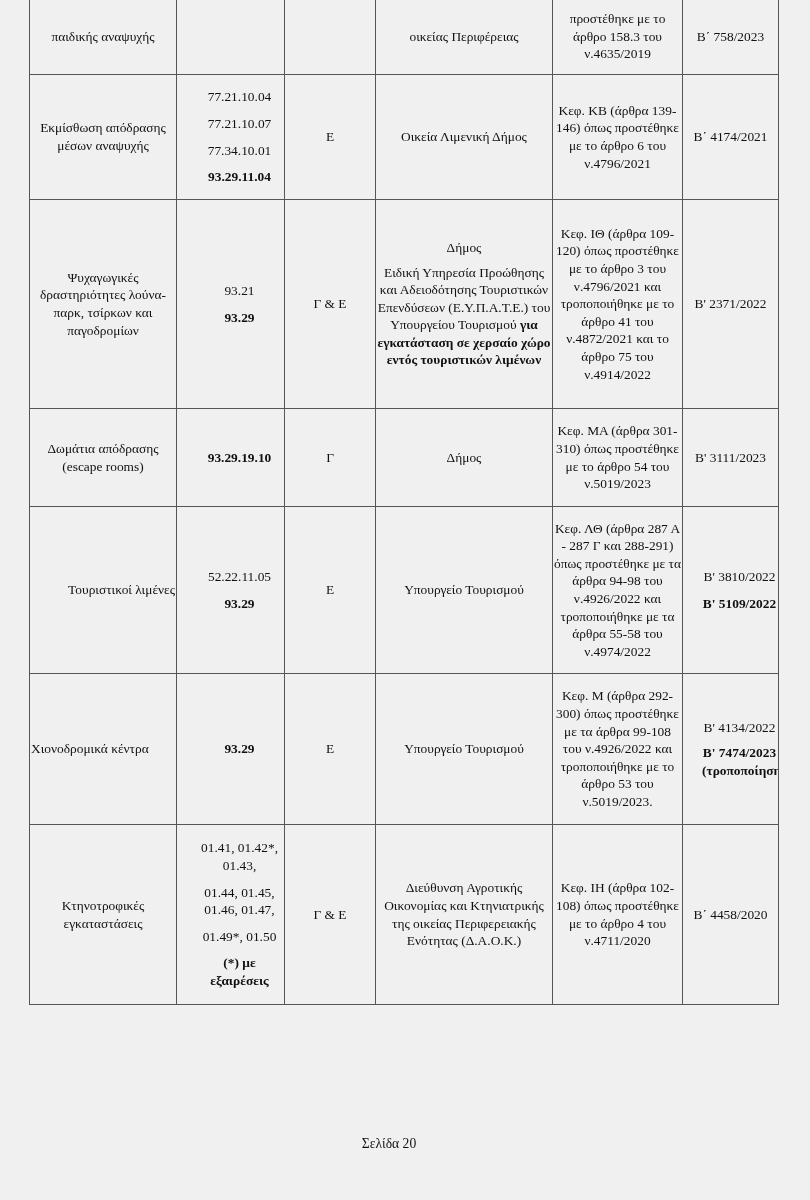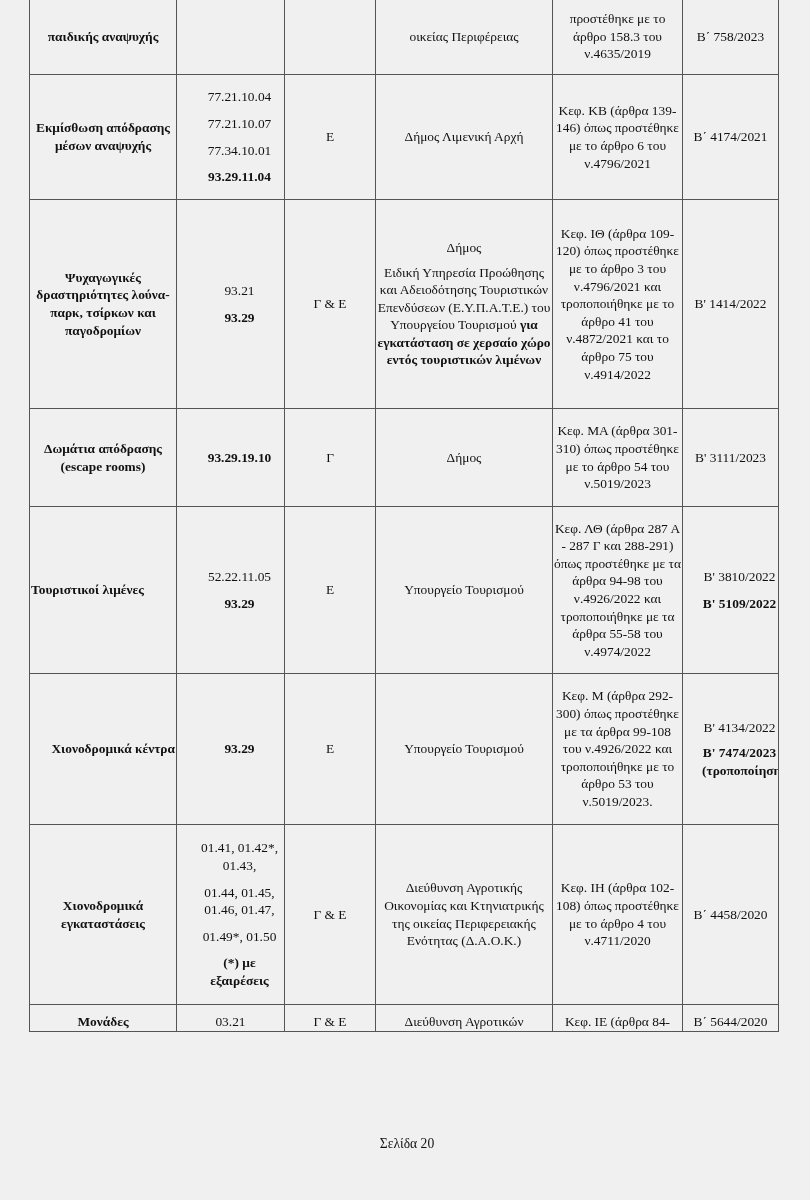--- a/index.html
+++ b/index.html
@@ -10,30 +10,30 @@
   table.reg {
     position:absolute; left:29px; top:-2px; width:750px;
     border-collapse:collapse; table-layout:fixed; font-size:13.4px; line-height:17.6px;
   }
   table.reg td {
     border:1.5px solid #555; text-align:center; vertical-align:middle;
     padding:0 1px; overflow:hidden;
   }
   col.c1 { width:147px; } col.c2 { width:108px; } col.c3 { width:91px; }
   col.c4 { width:177px; } col.c5 { width:130px; } col.c6 { width:96px; }
-  td.act { font-weight:bold; }
+  td.act { font-weight:normal; }
   td p { margin:0; }
   .codes p { margin:0 0 9px 0;padding-left:18px; }
   .codes p:last-child { margin-bottom:0;font-weight:bold; }
   .stack p { margin:0 0 7px 0; }
   .stack p:last-child { margin-bottom:0; }
   .bold { font-weight:bold;text-align:center; }
   td.section { font-weight:bold; font-size:13.6px; }
   .footer {
-    position:absolute; top:1136px; left:18px; width:778px; text-align:center;
+    position:absolute; top:1136px; left:0; width:778px; text-align:center;
     font-size:13.6px; padding-left:0;
   }
 </style>
 </head>
 <body>
 
 <table class="reg">
   <colgroup>
       <col class="c1">
       <col class="c2">
@@ -55,101 +55,93 @@
 
     <tr style="height:125px">
       <td class="act"><span>Εκμίσθωση απόδρασης μέσων αναψυχής</span></td>
       <td class="codes">
         <p>77.21.10.04</p>
         <p>77.21.10.07</p>
         <p>77.34.10.01</p>
         <p>93.29.11.04</p>
       </td>
       <td><span>Ε</span></td>
-      <td><span>Δήμος Λιμενική Αρχή</span></td>
+      <td><span>Οικεία Λιμενική Δήμος</span></td>
       <td><span>Κεφ. ΚΒ (άρθρα 139-146) όπως προστέθηκε με το άρθρο 6 του ν.4796/2021</span></td>
       <td><span>Β΄ 4174/2021</span></td>
     </tr>
 
     <tr style="height:209px">
       <td class="act"><span>Ψυχαγωγικές δραστηριότητες λούνα-παρκ, τσίρκων και παγοδρομίων</span></td>
       <td class="codes">
         <p>93.21</p>
         <p>93.29</p>
       </td>
       <td><span>Γ &amp; Ε</span></td>
       <td class="stack">
         <p>Δήμος</p>
         <p><span>Ειδική Υπηρεσία Προώθησης και Αδειοδότησης Τουριστικών Επενδύσεων (Ε.Υ.Π.Α.Τ.Ε.) του Υπουργείου Τουρισμού</span> <span class="bold">για εγκατάσταση σε χερσαίο χώρο εντός τουριστικών λιμένων</span></p>
       </td>
       <td><span>Κεφ. ΙΘ (άρθρα 109-120) όπως προστέθηκε με το άρθρο 3 του ν.4796/2021 και τροποποιήθηκε με το άρθρο 41 του ν.4872/2021 και το άρθρο 75 του ν.4914/2022</span></td>
-      <td><span>Β' 1414/2022</span></td>
+      <td><span>Β' 2371/2022</span></td>
     </tr>
 
     <tr style="height:98px">
       <td class="act"><span>Δωμάτια απόδρασης (escape rooms)</span></td>
       <td class="codes">
           <p>93.29.19.10</p>
         </td>
       <td><span>Γ</span></td>
       <td><span>Δήμος</span></td>
       <td><span>Κεφ. ΜΑ (άρθρα 301-310) όπως προστέθηκε με το άρθρο 54 του ν.5019/2023</span></td>
       <td><span>Β' 3111/2023</span></td>
     </tr>
 
     <tr style="height:167px">
-      <td class="act" style="text-align:left"><span>Τουριστικοί λιμένες</span></td>
+      <td class="act" style="text-align:right"><span>Τουριστικοί λιμένες</span></td>
       <td class="codes">
         <p>52.22.11.05</p>
         <p>93.29</p>
       </td>
       <td><span>Ε</span></td>
       <td><span>Υπουργείο Τουρισμού</span></td>
       <td><span>Κεφ. ΛΘ (άρθρα 287 Α - 287 Γ και 288-291) όπως προστέθηκε με τα άρθρα 94-98 του ν.4926/2022 και τροποποιήθηκε με τα άρθρα 55-58 του ν.4974/2022</span></td>
       <td class="codes">
         <p>Β' 3810/2022</p>
         <p>Β' 5109/2022</p>
       </td>
     </tr>
 
     <tr style="height:151px">
-      <td class="act" style="text-align:right"><span>Χιονοδρομικά κέντρα</span></td>
+      <td class="act" style="text-align:left"><span>Χιονοδρομικά κέντρα</span></td>
       <td class="codes">
           <p>93.29</p>
         </td>
       <td><span>Ε</span></td>
       <td><span>Υπουργείο Τουρισμού</span></td>
       <td><span>Κεφ. Μ (άρθρα 292-300) όπως προστέθηκε με τα άρθρα 99-108 του ν.4926/2022 και τροποποιήθηκε με το άρθρο 53 του ν.5019/2023.</span></td>
       <td class="codes">
         <p style="margin-bottom:8px">Β' 4134/2022</p>
         <p>Β' 7474/2023 (τροποποίηση)</p>
       </td>
     </tr>
 
 
     <tr style="height:180px">
-      <td class="act"><span>Χιονοδρομικά εγκαταστάσεις</span></td>
+      <td class="act"><span>Κτηνοτροφικές εγκαταστάσεις</span></td>
       <td class="codes">
         <p>01.41, 01.42*, 01.43,</p>
         <p>01.44, 01.45, 01.46, 01.47,</p>
         <p>01.49*, 01.50</p>
         <p>(*) με εξαιρέσεις</p>
       </td>
       <td><span>Γ &amp; Ε</span></td>
       <td><span>Διεύθυνση Αγροτικής Οικονομίας και Κτηνιατρικής της οικείας Περιφερειακής Ενότητας (Δ.Α.Ο.Κ.)</span></td>
       <td><span>Κεφ. ΙΗ (άρθρα 102-108) όπως προστέθηκε με το άρθρο 4 του ν.4711/2020</span></td>
       <td><span>Β΄ 4458/2020</span></td>
     </tr>
 
-    <tr style="height:26px">
-      <td class="act" style="vertical-align:top;padding-top:8px"><span>Μονάδες</span></td>
-      <td style="vertical-align:top;padding-top:8px"><span>03.21</span></td>
-      <td style="vertical-align:top;padding-top:8px"><span>Γ &amp; Ε</span></td>
-      <td style="vertical-align:top;padding-top:8px"><span>Διεύθυνση Αγροτικών</span></td>
-      <td style="vertical-align:top;padding-top:8px"><span>Κεφ. ΙΕ (άρθρα 84-</span></td>
-      <td style="vertical-align:top;padding-top:8px"><span>Β΄ 5644/2020</span></td>
-    </tr>
   </tbody>
 </table>
 
 <div class="footer">
   <span>Σελίδα 20</span>
 </div>
 
 </body></html>

